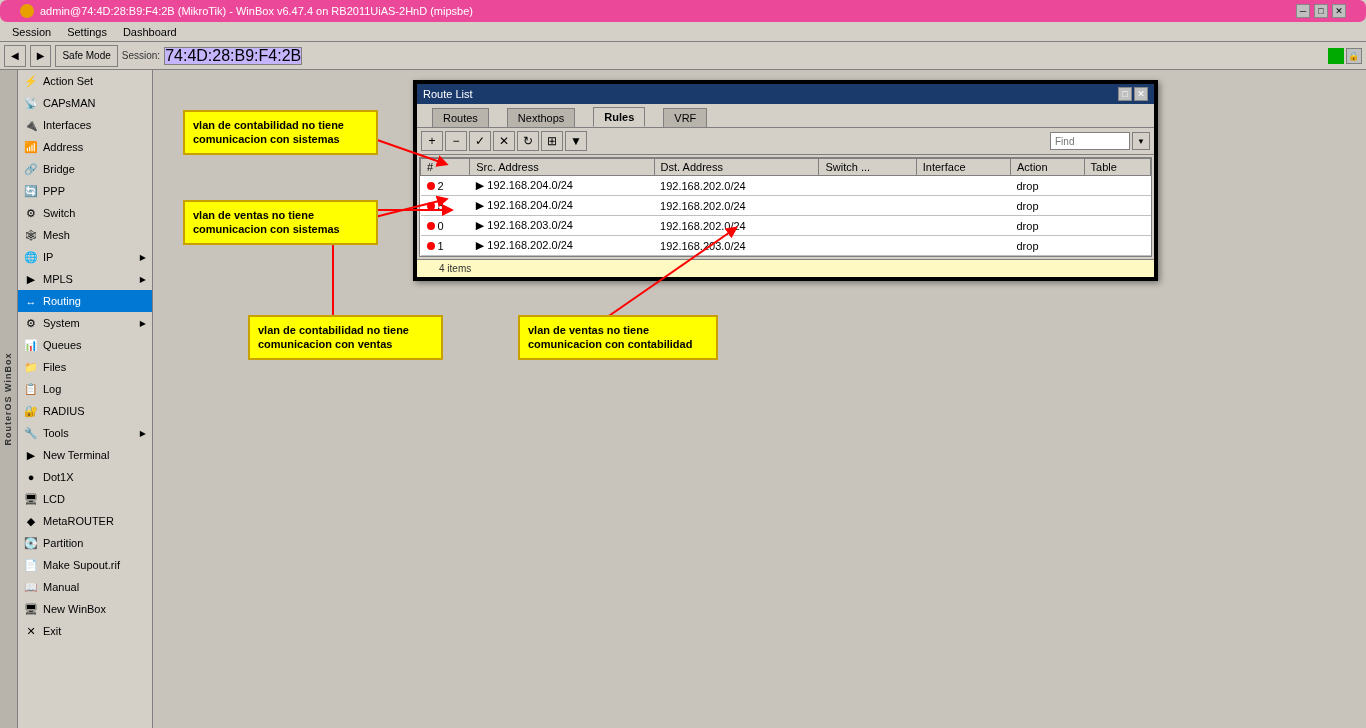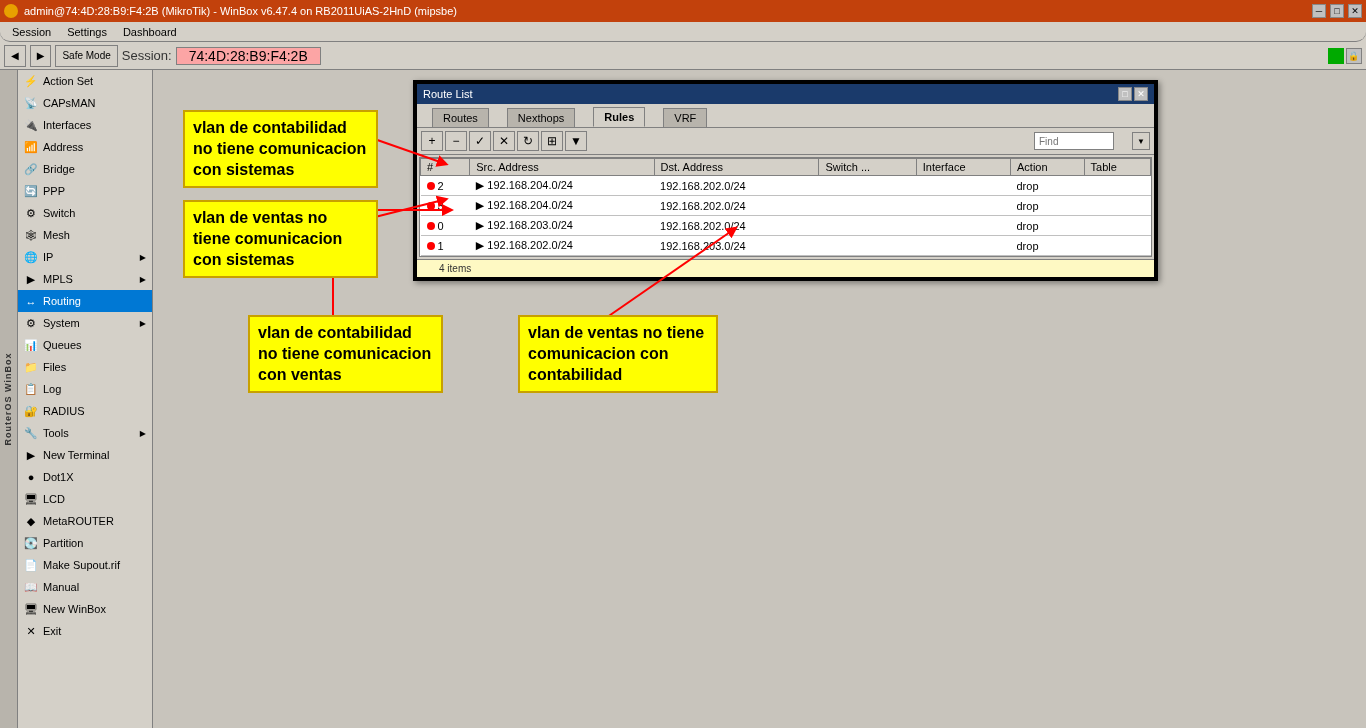--- a/index.html
+++ b/index.html
@@ -7,28 +7,29 @@
       font-family: 'Segoe UI', Tahoma, sans-serif;
       font-size: 11px;
       background: #d4d0c8;
       width: 1366px;
       height: 728px;
       overflow: hidden;
       position: relative;
     }
     
     .title-bar {
-      background: #c2410c;
+      background: #ec4899;
       color: white;
       height: 22px;
       display: flex;
       align-items: center;
       justify-content: space-between;
-      padding: 0 4px;
-      font-size: 11px;
+      padding: 0 20px;
+      font-size: 11px;
+      border-radius: 7px;
     }
     .title-bar-left {
       display: flex;
       align-items: center;
       gap: 6px;
     }
     .title-bar-icon {
       width: 14px;
       height: 14px;
       background: #e8a000;
@@ -52,21 +53,20 @@
     }
     
     .menu-bar {
       background: #d4d0c8;
       height: 20px;
       display: flex;
       align-items: center;
       padding: 0 4px;
       border-bottom: 1px solid #808080;
       font-size: 11px;
-      border-radius: 10px;
     }
     .menu-item {
       padding: 2px 8px;
       cursor: pointer;
     }
     
     .toolbar {
       background: #d4d0c8;
       height: 28px;
       display: flex;
@@ -80,28 +80,28 @@
       background: #d4d0c8;
       border: 1px solid #808080;
       padding: 2px 6px;
       cursor: pointer;
       font-size: 10px;
       display: flex;
       align-items: center;
       gap: 3px;
     }
     .session-label {
-      font-size: 13px;
+      font-size: 10px;
       color: #333;
     }
     .session-value {
-      background: #fca5a5;
-      border: 1px solid #808080;
-      padding: 1px 12px;
-      font-size: 14px;
+      background: #c4b5fd;
+      border: 1px solid #808080;
+      padding: 1px 0;
+      font-size: 16px;
       height: 18px;
       display: flex;
       align-items: center;
     }
     .green-indicator {
       width: 16px;
       height: 16px;
       background: #00aa00;
       margin-left: auto;
     }
@@ -247,21 +247,21 @@
       display: flex;
       align-items: center;
       justify-content: center;
       cursor: pointer;
       font-size: 12px;
     }
     .find-box {
       margin-left: auto;
       display: flex;
       align-items: center;
-      gap: 18px;
+      gap: 2px;
     }
     .find-input {
       width: 80px;
       height: 18px;
       border: 1px solid #808080;
       background: white;
       padding: 1px 4px;
       font-size: 10px;
     }
     .find-dropdown {
@@ -313,21 +313,21 @@
       border: 1px solid #808080;
       margin: 2px;
       overflow: hidden;
     }
     
     .annotation-box {
       position: absolute;
       background: #ffff00;
       border: 2px solid #c8a000;
       padding: 6px 8px;
-      font-size: 16px;
+      font-size: 11px;
       font-weight: bold;
       color: #000;
       max-width: 200px;
       line-height: 1.3;
     }
     
     .arrows-overlay {
       position: absolute;
       top: 0;
       left: 0;

